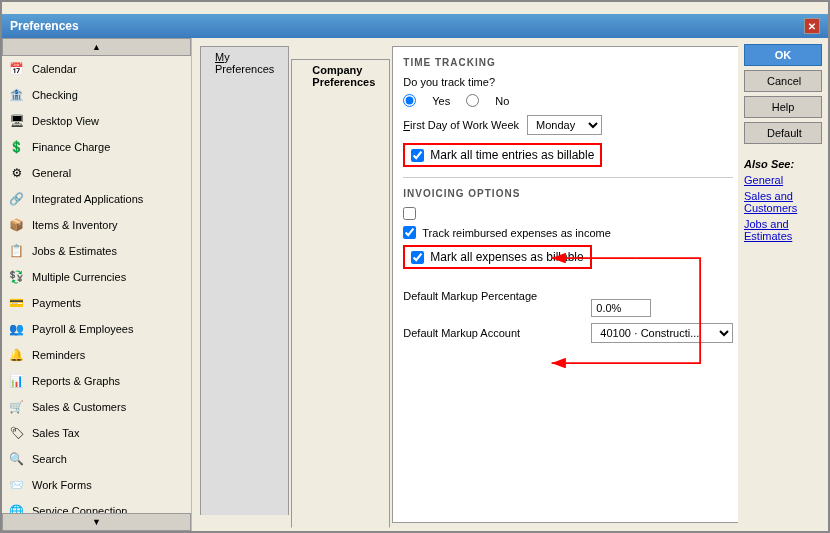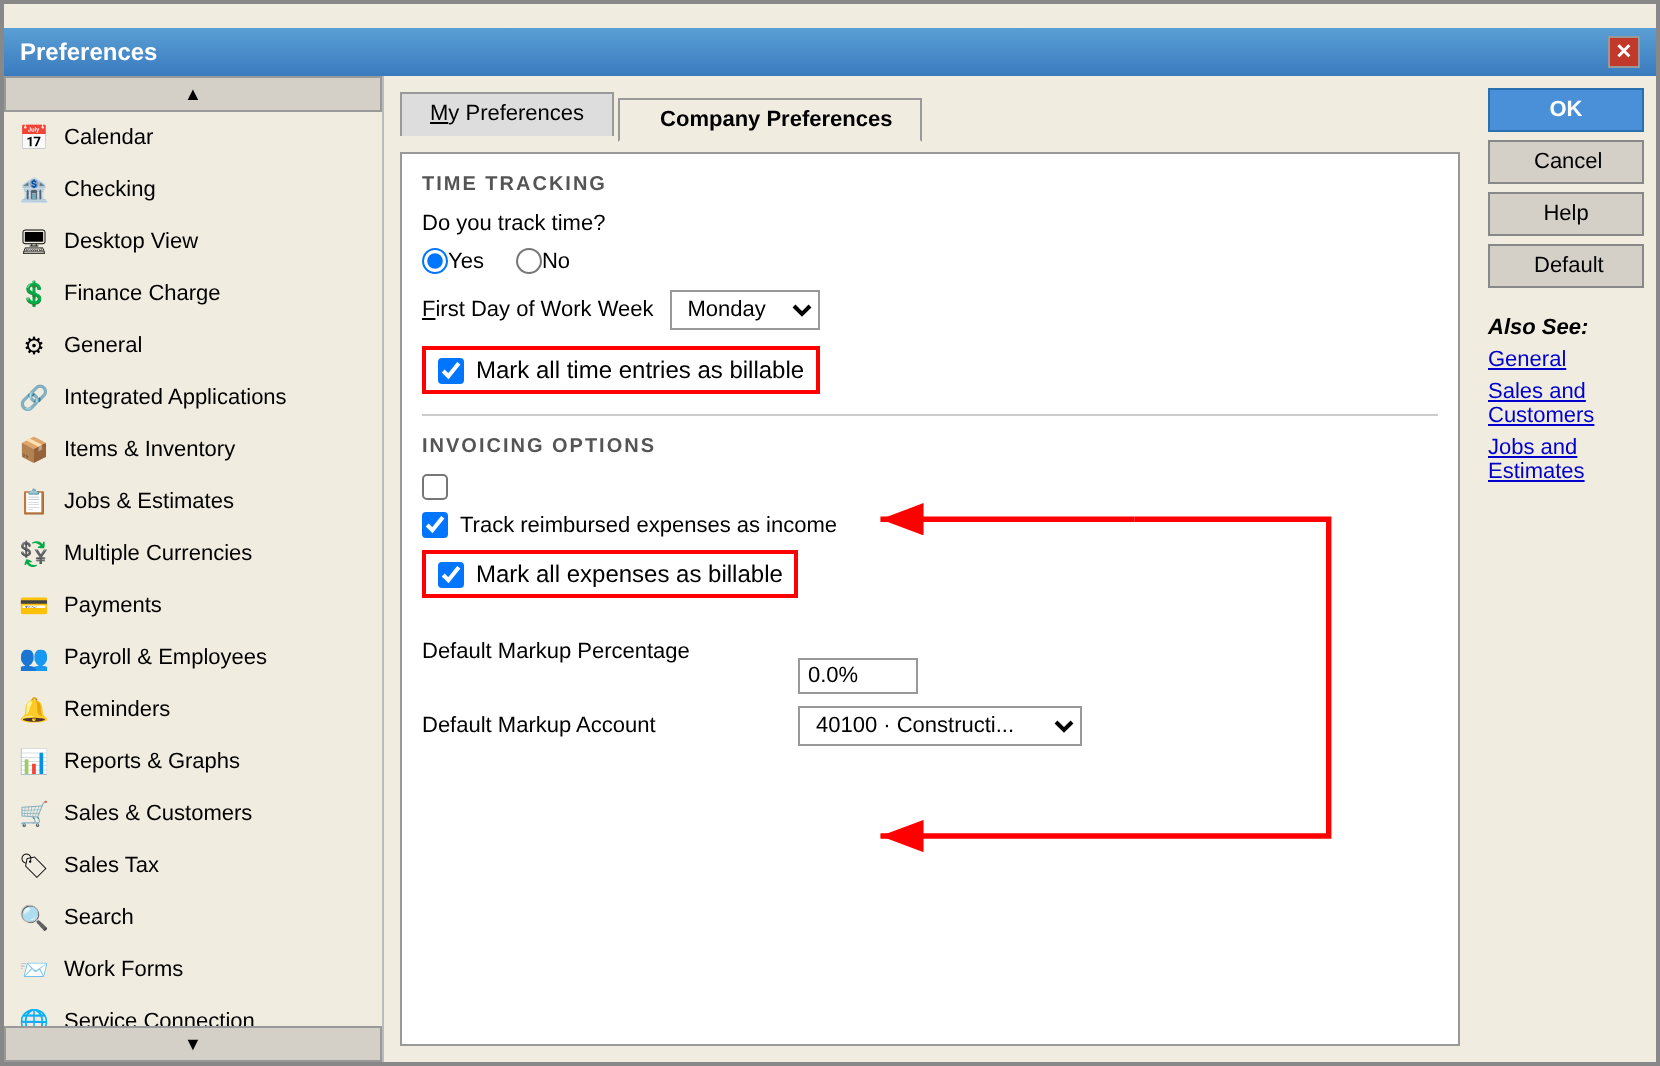--- a/index.html
+++ b/index.html
@@ -98,21 +98,21 @@
       display: flex;
       align-items: center;
       justify-content: center;
       cursor: pointer;
       font-size: 9px;
     }
     
     .main-area {
       flex: 1;
       display: flex;
-      flex-direction: column;
+      flex-direction: row;
       padding: 8px;
       overflow-y: auto;
     }
     
     .tabs {
       display: flex;
       margin-bottom: 8px;
     }
     .tab {
       padding: 4px 14px;
@@ -121,21 +121,21 @@
       cursor: pointer;
       font-size: 11px;
       margin-right: 2px;
       border-bottom: none;
     }
     .tab.active {
       background: #f0ece0;
       border-bottom: 1px solid #f0ece0;
       font-weight: bold;
       position: relative;
-      top: 3px;
+      top: 13px;
       padding-left: 20px;
     }
     .tab-underline {
       font-style: normal;
       text-decoration: underline;
     }
     
     .content-panel {
       border: 1px solid #999;
       background: white;
@@ -166,21 +166,21 @@
     }
     .radio-group {
       display: flex;
       align-items: center;
       gap: 16px;
       margin-bottom: 8px;
     }
     .radio-option {
       display: flex;
       align-items: flex-end;
-      gap: 0;
+      gap: 16px;
       font-size: 11px;
     }
     .checkbox-row {
       display: flex;
       align-items: center;
       gap: 6px;
       margin-bottom: 6px;
       font-size: 11px;
     }
     .highlighted-checkbox {

